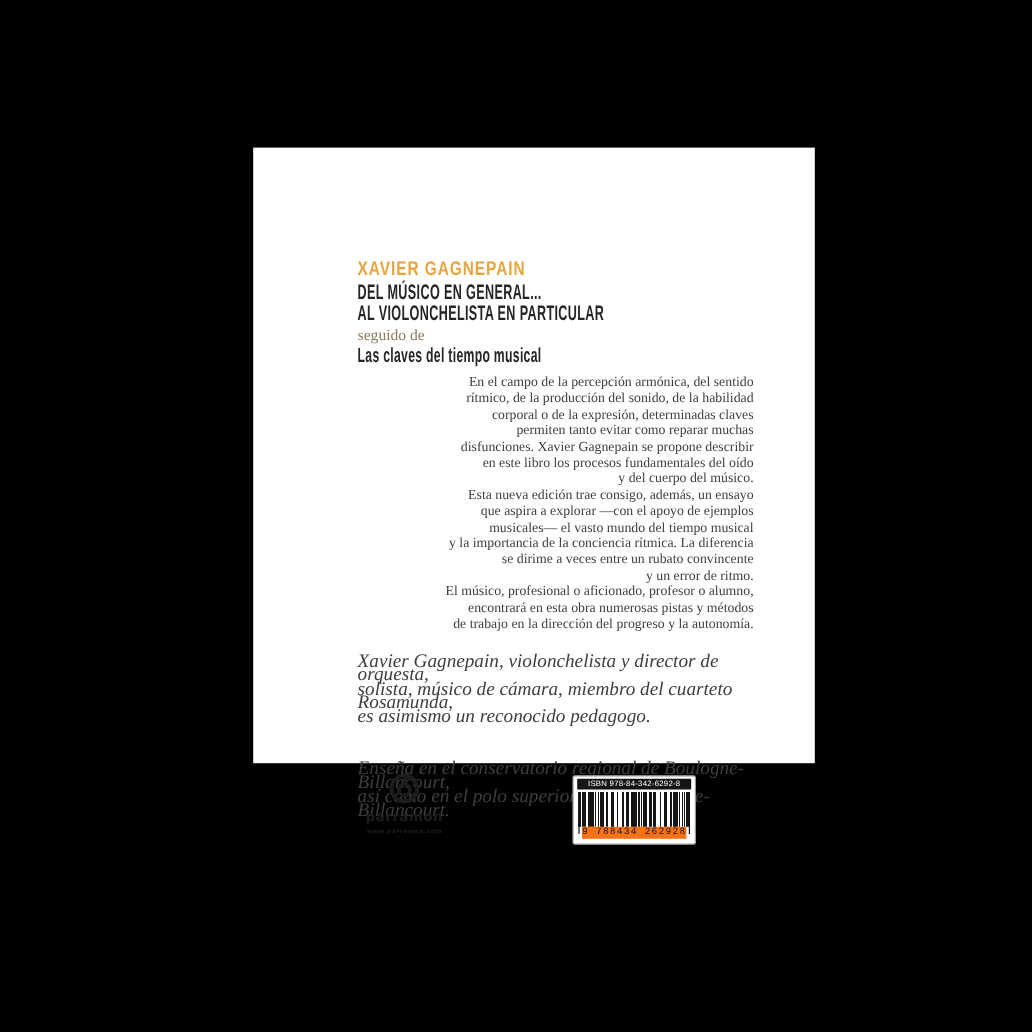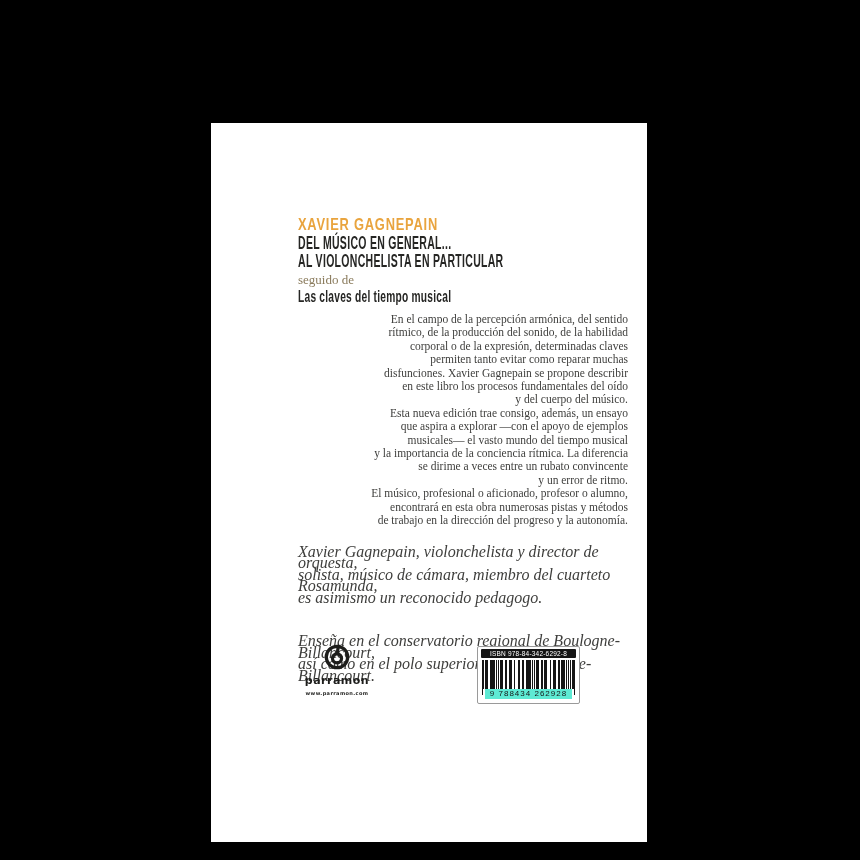--- a/index.html
+++ b/index.html
@@ -1,22 +1,23 @@
 <!DOCTYPE html>
 <html><head>
 <meta charset="utf-8">
 <style>
   html,body{margin:0;padding:0;background:#000;}
   .stage{
     position:relative;width:860px;height:860px;background:#000;overflow:hidden;
     font-family:"Liberation Sans",sans-serif;
   }
   .book{
-    position:absolute;left:211px;top:123px;width:436px;height:719px;
+    position:absolute;left:211px;top:123px;width:436px;height:513px;
     background:#ffffff;
+    padding-left:32px;
   }
   
   .header{position:absolute;left:87px;top:92px;width:330px;}
   .cond{
     display:block;white-space:nowrap;
     transform:scaleX(0.60);transform-origin:0 50%;
     font-weight:bold;
   }
   .author{
     color:#E9A43E;font-size:16.5px;line-height:19px;letter-spacing:1px;
@@ -77,22 +78,22 @@
       repeating-linear-gradient(90deg,#151515 0 1px,transparent 1px 4px),
       repeating-linear-gradient(90deg,#151515 0 2px,transparent 2px 5px,#151515 5px 6px,transparent 6px 9px),
       repeating-linear-gradient(90deg,transparent 0 3px,#151515 3px 4px,transparent 4px 11px,#151515 11px 13px,transparent 13px 17px);
   }
   .guard{position:absolute;top:0;width:1px;height:35px;background:#151515;}
   .guard.g-left{left:1px;}
   .guard.g-mid{left:50%;}
   .guard.g-right{right:1px;}
   .ean{
     position:absolute;left:4px;right:4px;top:29px;
-    font-family:Liberation Sans, sans-serif;font-size:8px;line-height:10px;
-    letter-spacing:1px;text-align:center;color:#151515;background:#5eead4;
+    font-family:Liberation Mono, monospace;font-size:8px;line-height:10px;
+    letter-spacing:1px;text-align:center;color:#151515;background:#f97316;
     white-space:nowrap;
   }
 </style>
 </head>
 <body>
 
 <div class="stage">
   <div class="book">
 
     <div class="header">

